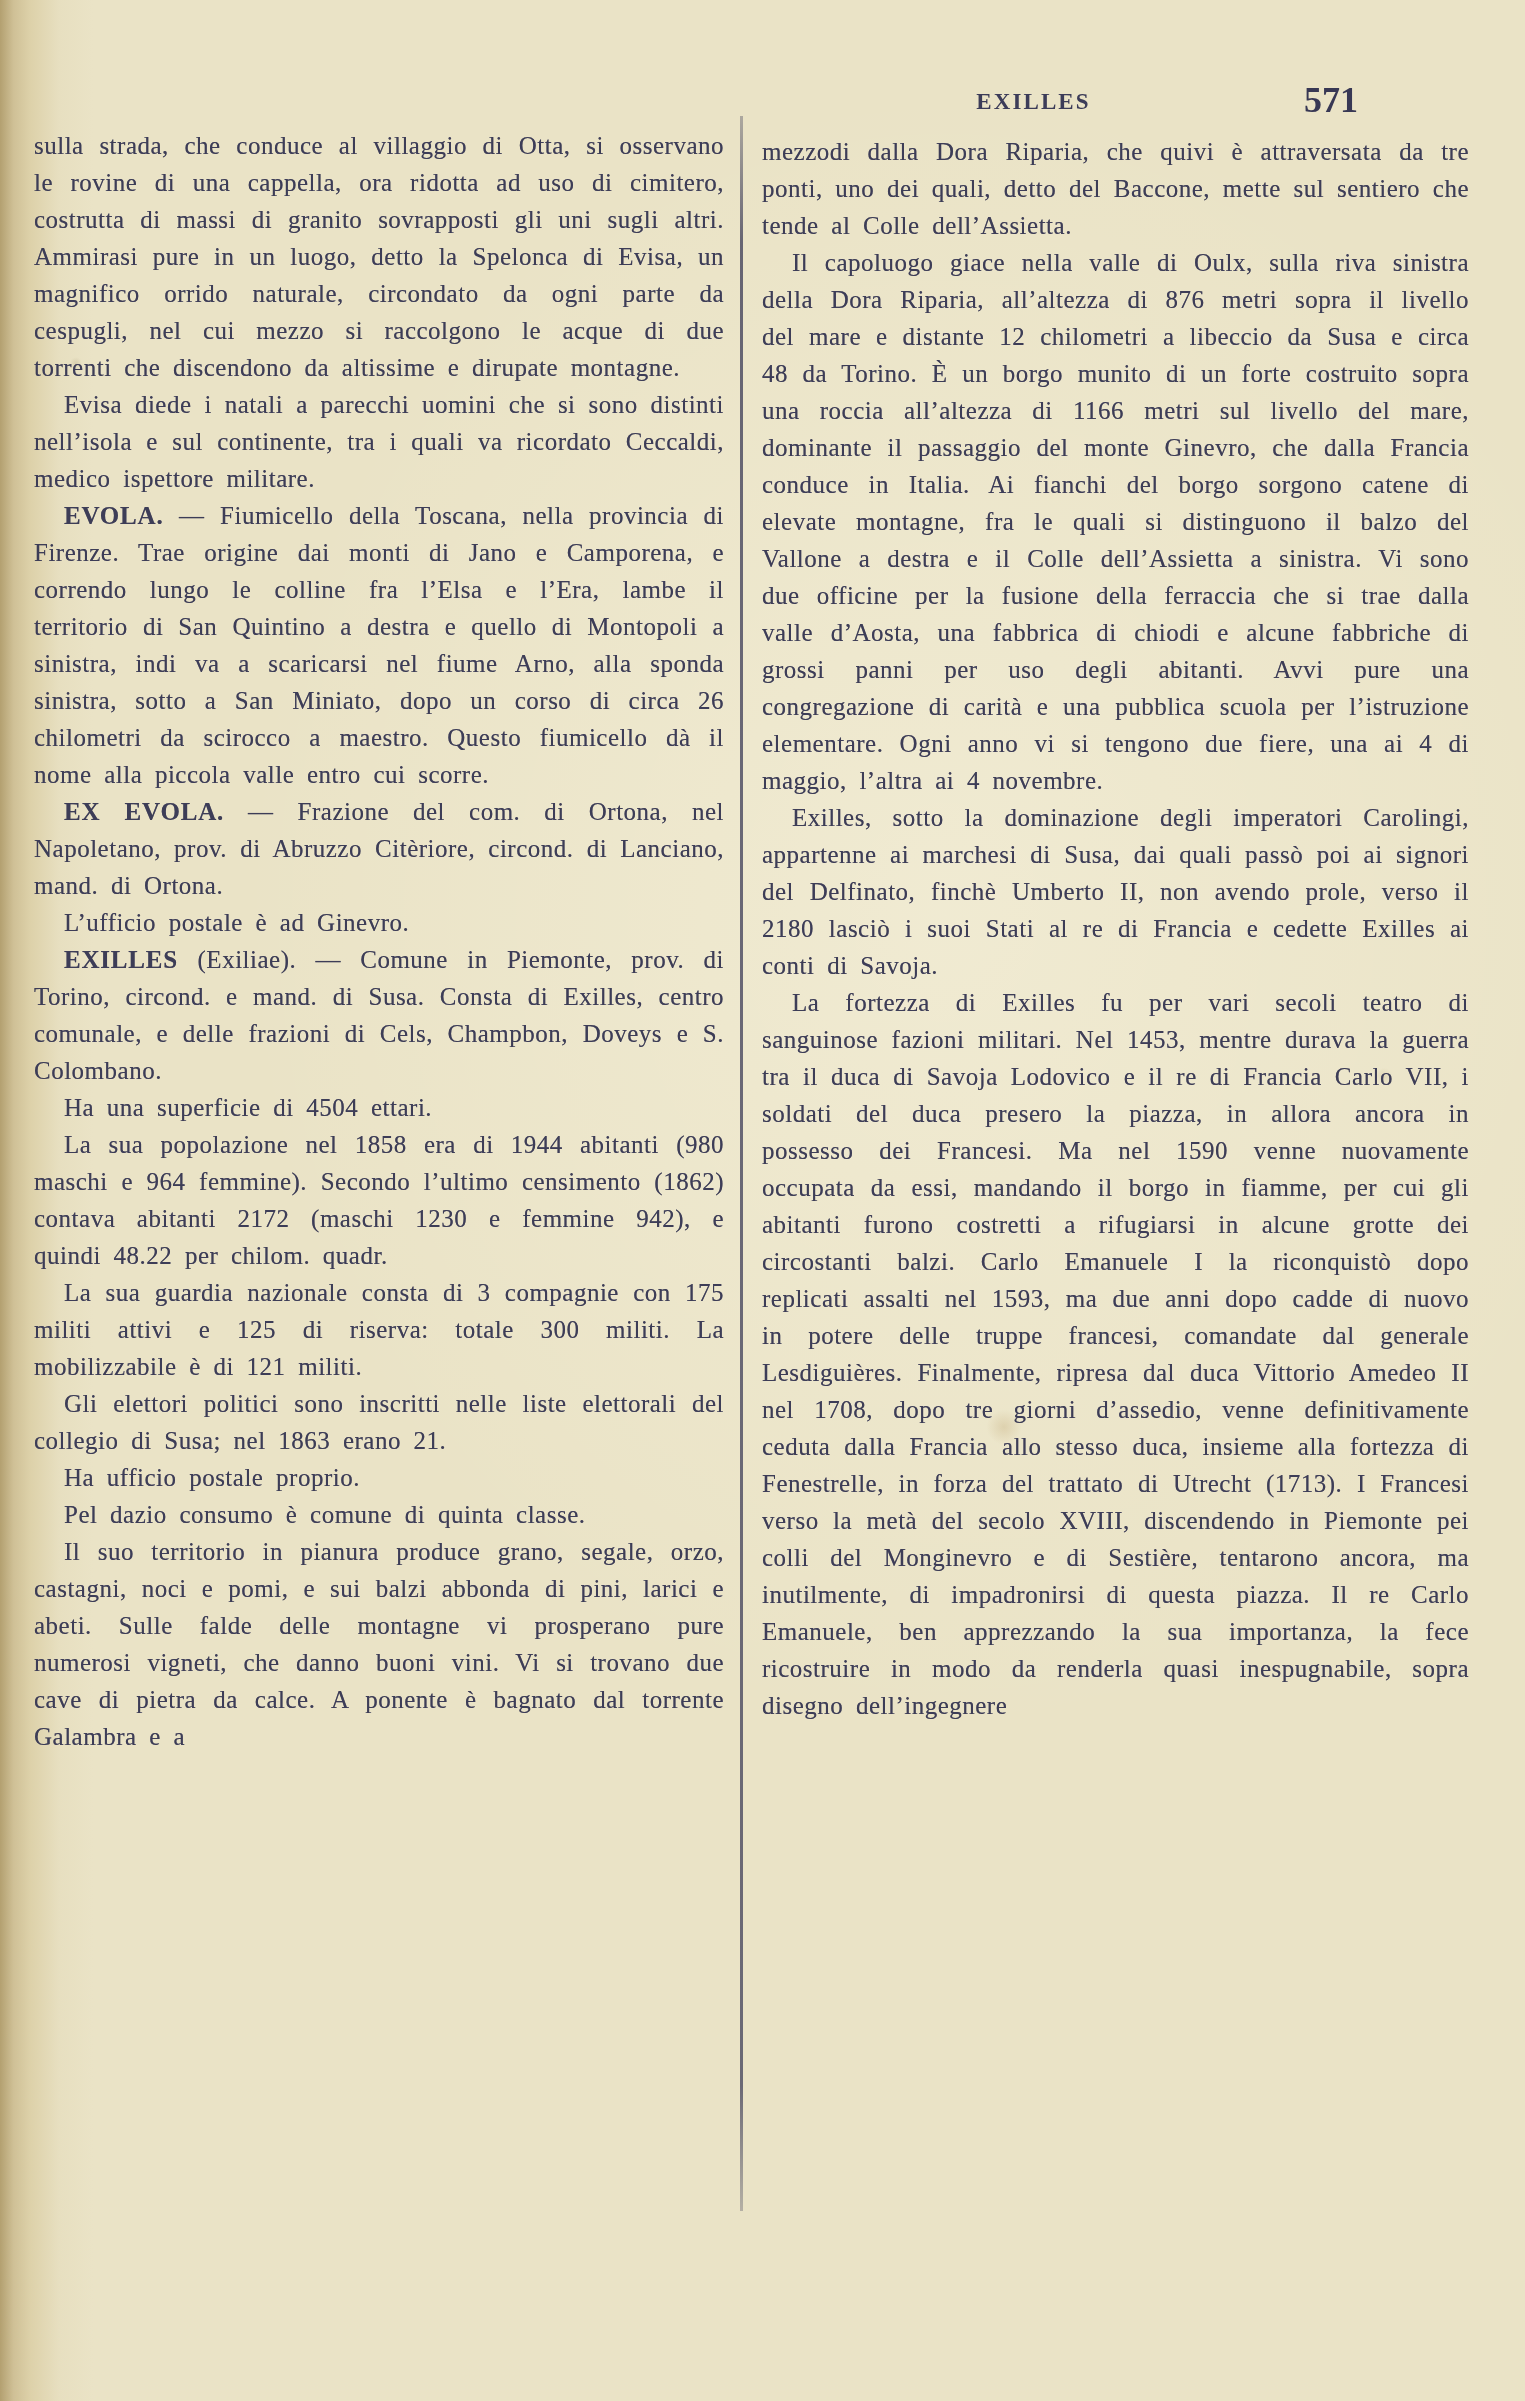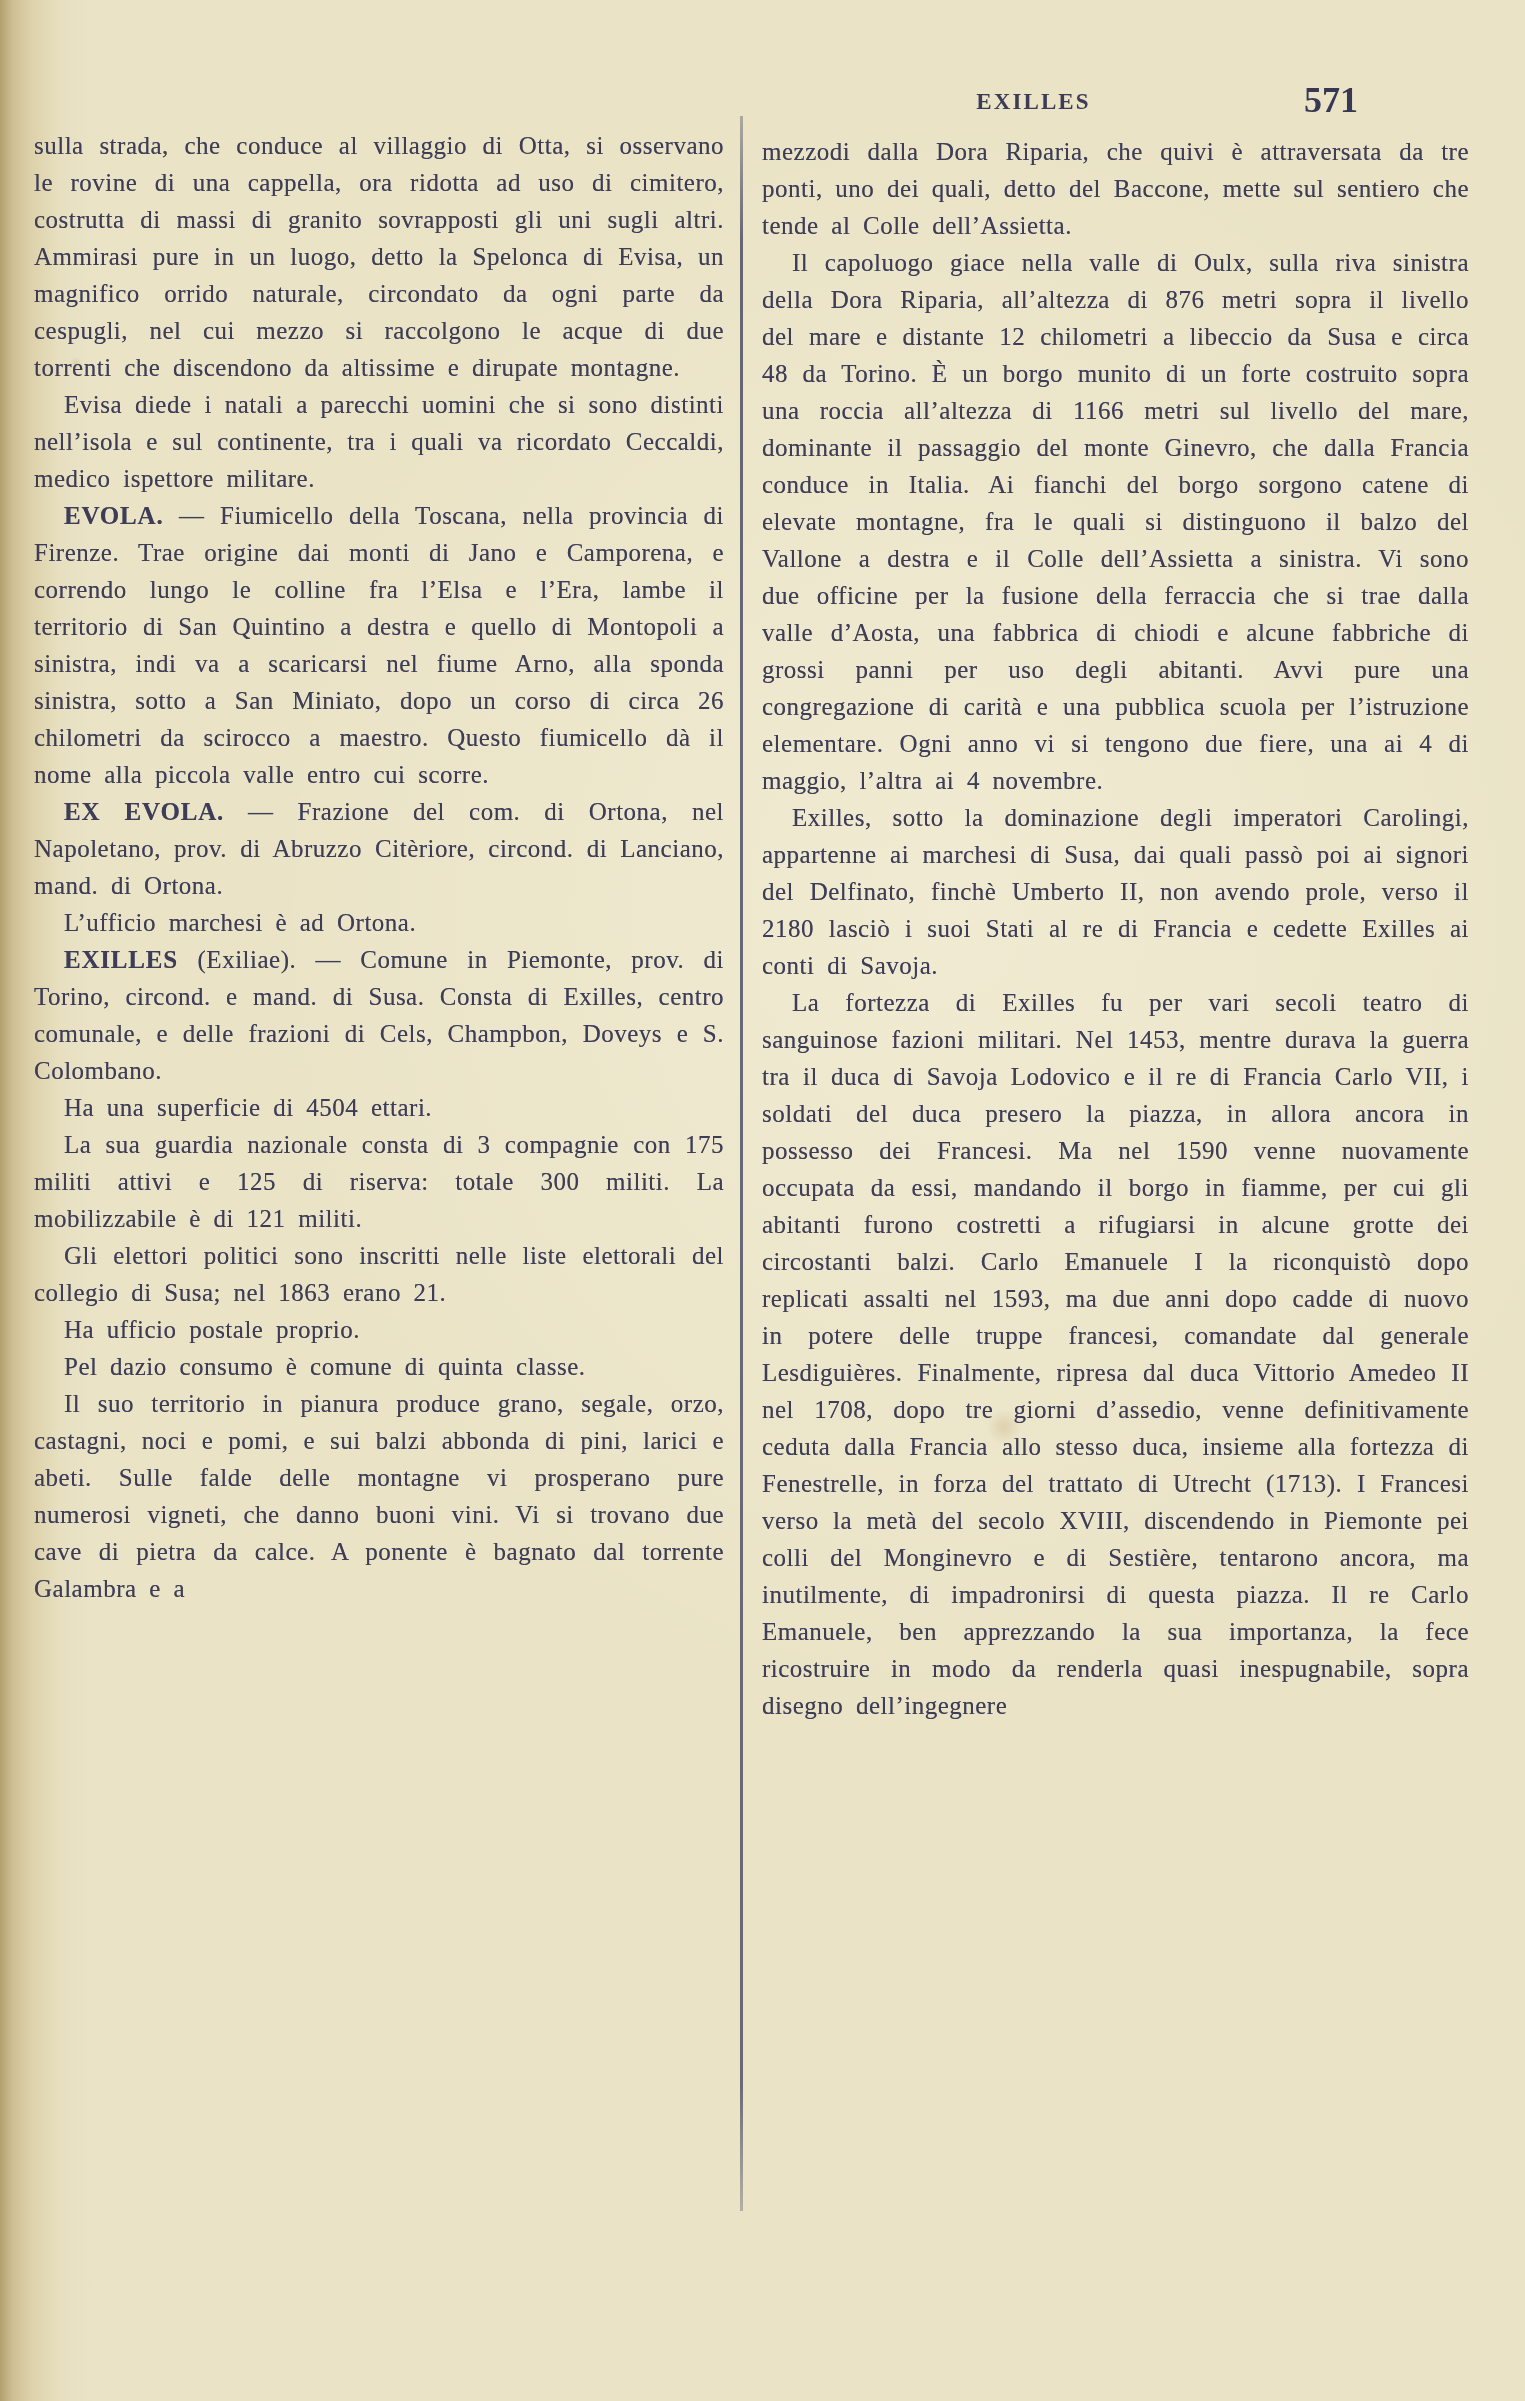--- a/index.html
+++ b/index.html
@@ -57,23 +57,24 @@
   <div id="head-right" class="running-head">EXILLES</div>
   <div id="page-number">571</div>
 
   <div id="column-divider"></div>
 
   <div id="col-left" class="col">
     <p class="para"><span>sulla strada, che conduce al villaggio di Otta, si osservano le rovine di una cappella, ora ridotta ad uso di cimitero, costrutta di massi di granito sovrapposti gli uni sugli altri. Ammirasi pure in un luogo, detto la Spelonca di Evisa, un magnifico orrido naturale, circondato da ogni parte da cespugli, nel cui mezzo si raccolgono le acque di due torrenti che discendono da altissime e dirupate montagne.</span></p>
     <p class="para indent"><span>Evisa diede i natali a parecchi uomini che si sono distinti nell’isola e sul continente, tra i quali va ricordato Ceccaldi, medico ispettore militare.</span></p>
     <p class="para indent"><span class="lead">EVOLA.</span><span> — Fiumicello della Toscana, nella provincia di Firenze. Trae origine dai monti di Jano e Camporena, e correndo lungo le colline fra l’Elsa e l’Era, lambe il territorio di San Quintino a destra e quello di Montopoli a sinistra, indi va a scaricarsi nel fiume Arno, alla sponda sinistra, sotto a San Miniato, dopo un corso di circa 26 chilometri da scirocco a maestro. Questo fiumicello dà il nome alla piccola valle entro cui scorre.</span></p>
     <p class="para indent"><span class="lead">EX EVOLA.</span><span> — Frazione del com. di Ortona, nel Napoletano, prov. di Abruzzo Citèriore, circond. di Lanciano, mand. di Ortona.</span></p>
-    <p class="para indent"><span>L’ufficio marchesi è ad Ortona.</span></p>
+    <p class="para indent"><span>L’ufficio postale è ad Ginevro.</span></p>
     <p class="para indent"><span class="lead">EXILLES </span><span class="ital">(Exiliae)</span><span>. — Comune in Piemonte, prov. di Torino, circond. e mand. di Susa. Consta di Exilles, centro comunale, e delle frazioni di Cels, Champbon, Doveys e S. Colombano.</span></p>
     <p class="para indent"><span>Ha una superficie di 4504 ettari.</span></p>
+    <p class="para indent"><span>La sua popolazione nel 1858 era di 1944 abitanti (980 maschi e 964 femmine). Secondo l’ultimo censimento (1862) contava abitanti 2172 (maschi 1230 e femmine 942), e quindi 48.22 per chilom. quadr.</span></p>
     <p class="para indent"><span>La sua guardia nazionale consta di 3 compagnie con 175 militi attivi e 125 di riserva: totale 300 militi. La mobilizzabile è di 121 militi.</span></p>
     <p class="para indent"><span>Gli elettori politici sono inscritti nelle liste elettorali del collegio di Susa; nel 1863 erano 21.</span></p>
     <p class="para indent"><span>Ha ufficio postale proprio.</span></p>
     <p class="para indent"><span>Pel dazio consumo è comune di quinta classe.</span></p>
     <p class="para indent"><span>Il suo territorio in pianura produce grano, segale, orzo, castagni, noci e pomi, e sui balzi abbonda di pini, larici e abeti. Sulle falde delle montagne vi prosperano pure numerosi vigneti, che danno buoni vini. Vi si trovano due cave di pietra da calce. A ponente è bagnato dal torrente Galambra e a</span></p>
   </div>
 
   <div id="col-right" class="col">
     <p class="para"><span>mezzodi dalla Dora Riparia, che quivi è attraversata da tre ponti, uno dei quali, detto del Baccone, mette sul sentiero che tende al Colle dell’Assietta.</span></p>
     <p class="para indent"><span>Il capoluogo giace nella valle di Oulx, sulla riva sinistra della Dora Riparia, all’altezza di 876 metri sopra il livello del mare e distante 12 chilometri a libeccio da Susa e circa 48 da Torino. È un borgo munito di un forte costruito sopra una roccia all’altezza di 1166 metri sul livello del mare, dominante il passaggio del monte Ginevro, che dalla Francia conduce in Italia. Ai fianchi del borgo sorgono catene di elevate montagne, fra le quali si distinguono il balzo del Vallone a destra e il Colle dell’Assietta a sinistra. Vi sono due officine per la fusione della ferraccia che si trae dalla valle d’Aosta, una fabbrica di chiodi e alcune fabbriche di grossi panni per uso degli abitanti. Avvi pure una congregazione di carità e una pubblica scuola per l’istruzione elementare. Ogni anno vi si tengono due fiere, una ai 4 di maggio, l’altra ai 4 novembre.</span></p>

